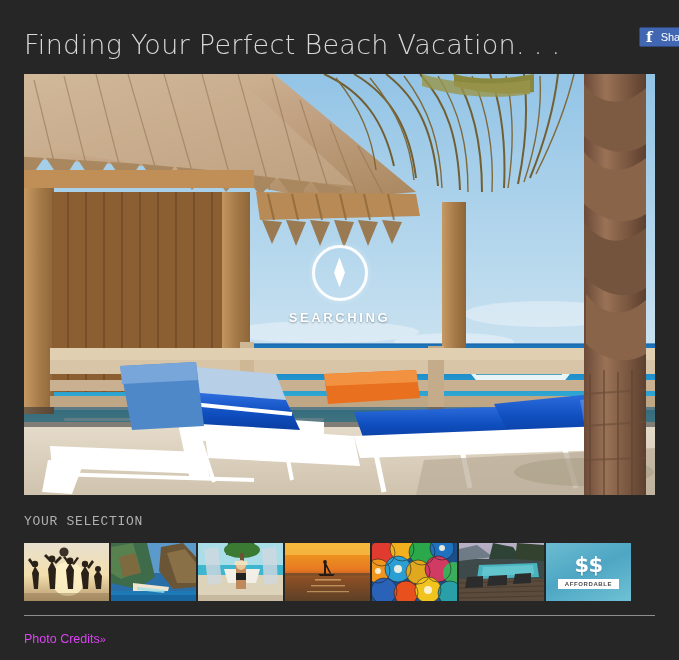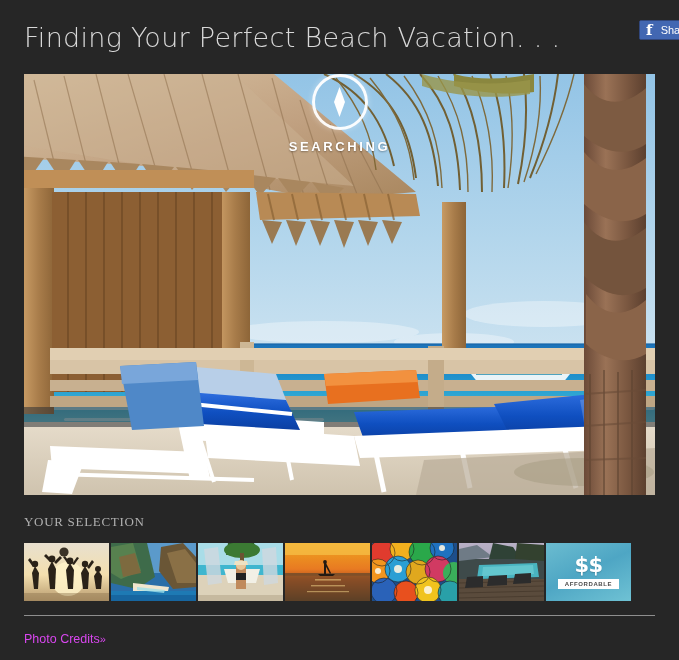--- a/index.html
+++ b/index.html
@@ -15,21 +15,21 @@
   .page {
     position: relative;
     width: 679px;
     height: 660px;
     background: #262626;
   }
 
   
   .header {
     position: absolute;
-    left: 0; top: 8px;
+    left: 0; top: 15px;
     width: 679px; height: 74px;
   }
 
   .page-title {
     position: absolute;
     left: 24px;
     top: 14px;
     font-family: "DejaVu Sans", sans-serif;
     font-size: 27px;
     font-weight: 300;
@@ -82,21 +82,21 @@
 
   .hero svg { display: block; width: 631px; height: 421px; }
 
   .hero-overlay {
     position: absolute;
     left: 0; top: 0;
     width: 631px; height: 421px;
     display: flex;
     flex-direction: column;
     align-items: center;
-    justify-content: flex-start;
+    justify-content: center;
     pointer-events: none;
   }
 
   .compass {
     width: 56px; height: 56px;
     border: 3px solid rgba(255,255,255,0.95);
     border-radius: 50%;
     display: flex;
     align-items: center;
     justify-content: center;
@@ -117,21 +117,21 @@
     letter-spacing: 2.6px;
     text-shadow: 0 1px 2px rgba(0,0,0,0.35);
   }
 
   
   .selection-heading {
     position: absolute;
     left: 24px;
     top: 514px;
     color: #b0b0b0;
-    font-family: Liberation Serif, serif;
+    font-family: Liberation Mono, monospace;
     font-size: 13px;
     letter-spacing: 0.7px;
   }
 
   .thumb-strip {
     position: absolute;
     left: 24px;
     top: 543px;
     display: flex;
     gap: 2px;

